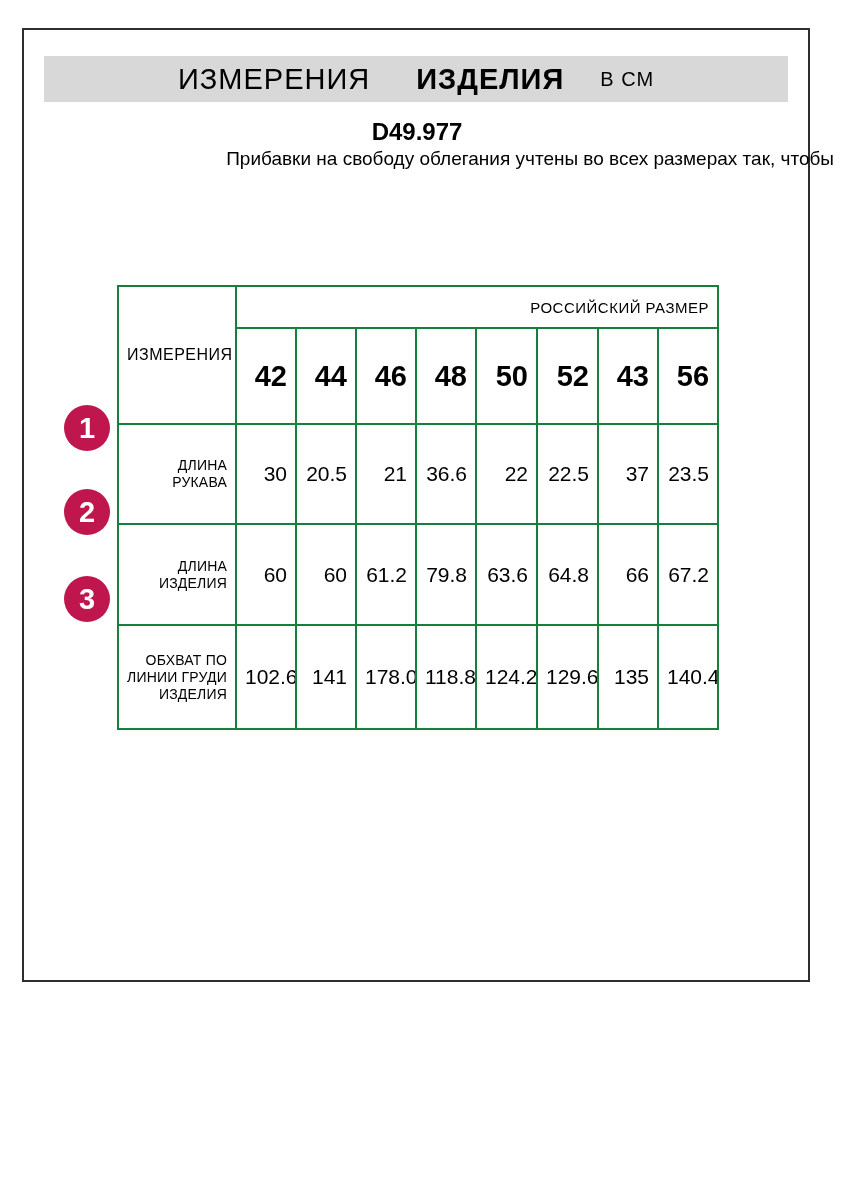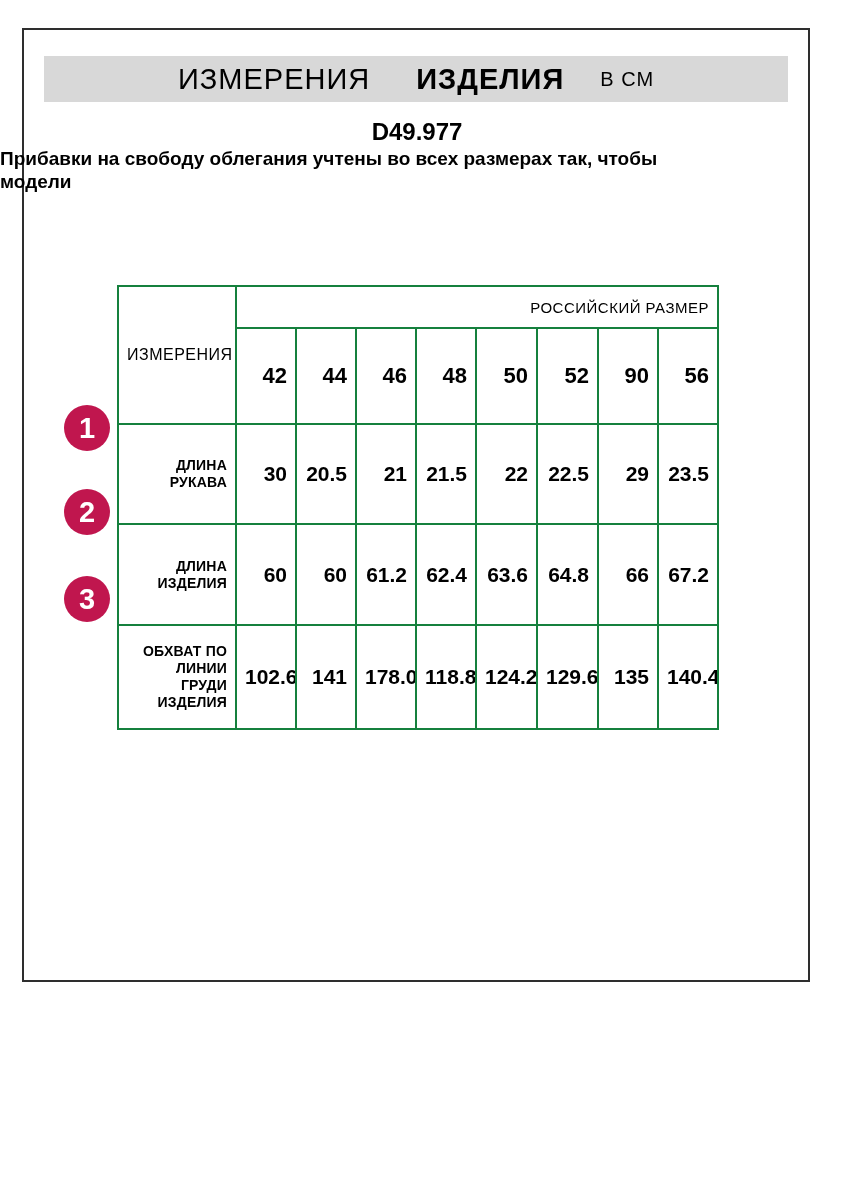--- a/index.html
+++ b/index.html
@@ -17,35 +17,35 @@
     background:#d8d8d8;display:flex;align-items:center;justify-content:center;
   }
   .title-word1{font-size:29px;font-weight:400;letter-spacing:1px;}
   .title-word2{font-size:29px;font-weight:700;letter-spacing:1px;margin-left:46px;}
   .title-unit{font-size:20px;font-weight:400;margin-left:36px;letter-spacing:1px;}
   .model-code{
     position:absolute;left:0;top:118px;width:834px;text-align:center;
     font-size:24px;font-weight:700;
   }
   .note{
-    position:absolute;left:0;top:147px;width:834px;text-align:left;
-    font-size:19px;line-height:23px;font-weight:700;
+    position:absolute;left:0;top:147px;width:834px;text-align:right;
+    font-size:19px;line-height:23px;font-weight:400;
   }
   table.size-table{
     position:absolute;left:117px;top:285px;border-collapse:collapse;
     table-layout:fixed;width:600px;
   }
   table.size-table td{
     border:2px solid #15803d;text-align:right;vertical-align:middle;
     padding:8px;overflow:hidden;
   }
   td.corner-label{font-size:16px;letter-spacing:.5px;}
   td.size-header{font-size:15px;height:24px;letter-spacing:.5px;}
-  tr.sizes-row td{font-size:22px;font-weight:700;height:78px;}
-  tr.data-row td{font-size:21px;font-weight:700;}
+  tr.sizes-row td{font-size:29px;font-weight:700;height:78px;}
+  tr.data-row td{font-size:21px;font-weight:400;}
   tr.data-row td.row-label{font-size:14px;line-height:17px;white-space:pre-line;letter-spacing:.2px;}
   tr.row-1 td{height:82px;}
   tr.row-2 td{height:83px;}
   tr.row-3 td{height:86px;}
   .badge{
     position:absolute;left:64px;width:46px;height:46px;border-radius:50%;
     display:flex;align-items:center;justify-content:center;
     color:#fff;font-size:29px;font-weight:700;
   }
   .badge-1{top:405px;}
@@ -60,21 +60,20 @@
 <div class="title-bar" style="background: rgb(216, 216, 216);">
   <span class="title-word1">ИЗМЕРЕНИЯ</span>
   <span class="title-word2">ИЗДЕЛИЯ</span>
   <span class="title-unit">В СМ</span>
 </div>
 
 <div class="model-code">D49.977</div>
 
 <div class="note">
   <div>Прибавки на свободу облегания учтены во всех размерах так, чтобы</div>
-  <div>модели</div>
 </div>
 
 <table class="size-table">
   <colgroup>
     <col style="width:118px">
     <col style="width:60px">
       <col style="width:60px">
       <col style="width:60px">
       <col style="width:60px">
     <col style="width:61px">
@@ -87,41 +86,41 @@
     <td rowspan="2" class="corner-label">ИЗМЕРЕНИЯ</td>
     <td colspan="8" class="size-header">РОССИЙСКИЙ РАЗМЕР</td>
   </tr>
   <tr class="sizes-row">
     <td>42</td>
     <td>44</td>
     <td>46</td>
     <td>48</td>
     <td>50</td>
     <td>52</td>
-    <td>90</td>
+    <td>43</td>
     <td>56</td>
   </tr>
   <tr class="data-row row-1">
     <td class="row-label">ДЛИНА РУКАВА</td>
     <td>30</td>
     <td>20.5</td>
     <td>21</td>
-    <td>21.5</td>
+    <td>36.6</td>
     <td>22</td>
     <td>22.5</td>
-    <td>29</td>
+    <td>37</td>
     <td>23.5</td>
   </tr>
   <tr class="data-row row-2">
     <td class="row-label">ДЛИНА
 ИЗДЕЛИЯ</td>
     <td>60</td>
     <td>60</td>
     <td>61.2</td>
-    <td>62.4</td>
+    <td>79.8</td>
     <td>63.6</td>
     <td>64.8</td>
     <td>66</td>
     <td>67.2</td>
   </tr>
   <tr class="data-row row-3">
     <td class="row-label">ОБХВАТ ПО
 ЛИНИИ ГРУДИ
 ИЗДЕЛИЯ</td>
     <td>102.6</td>

